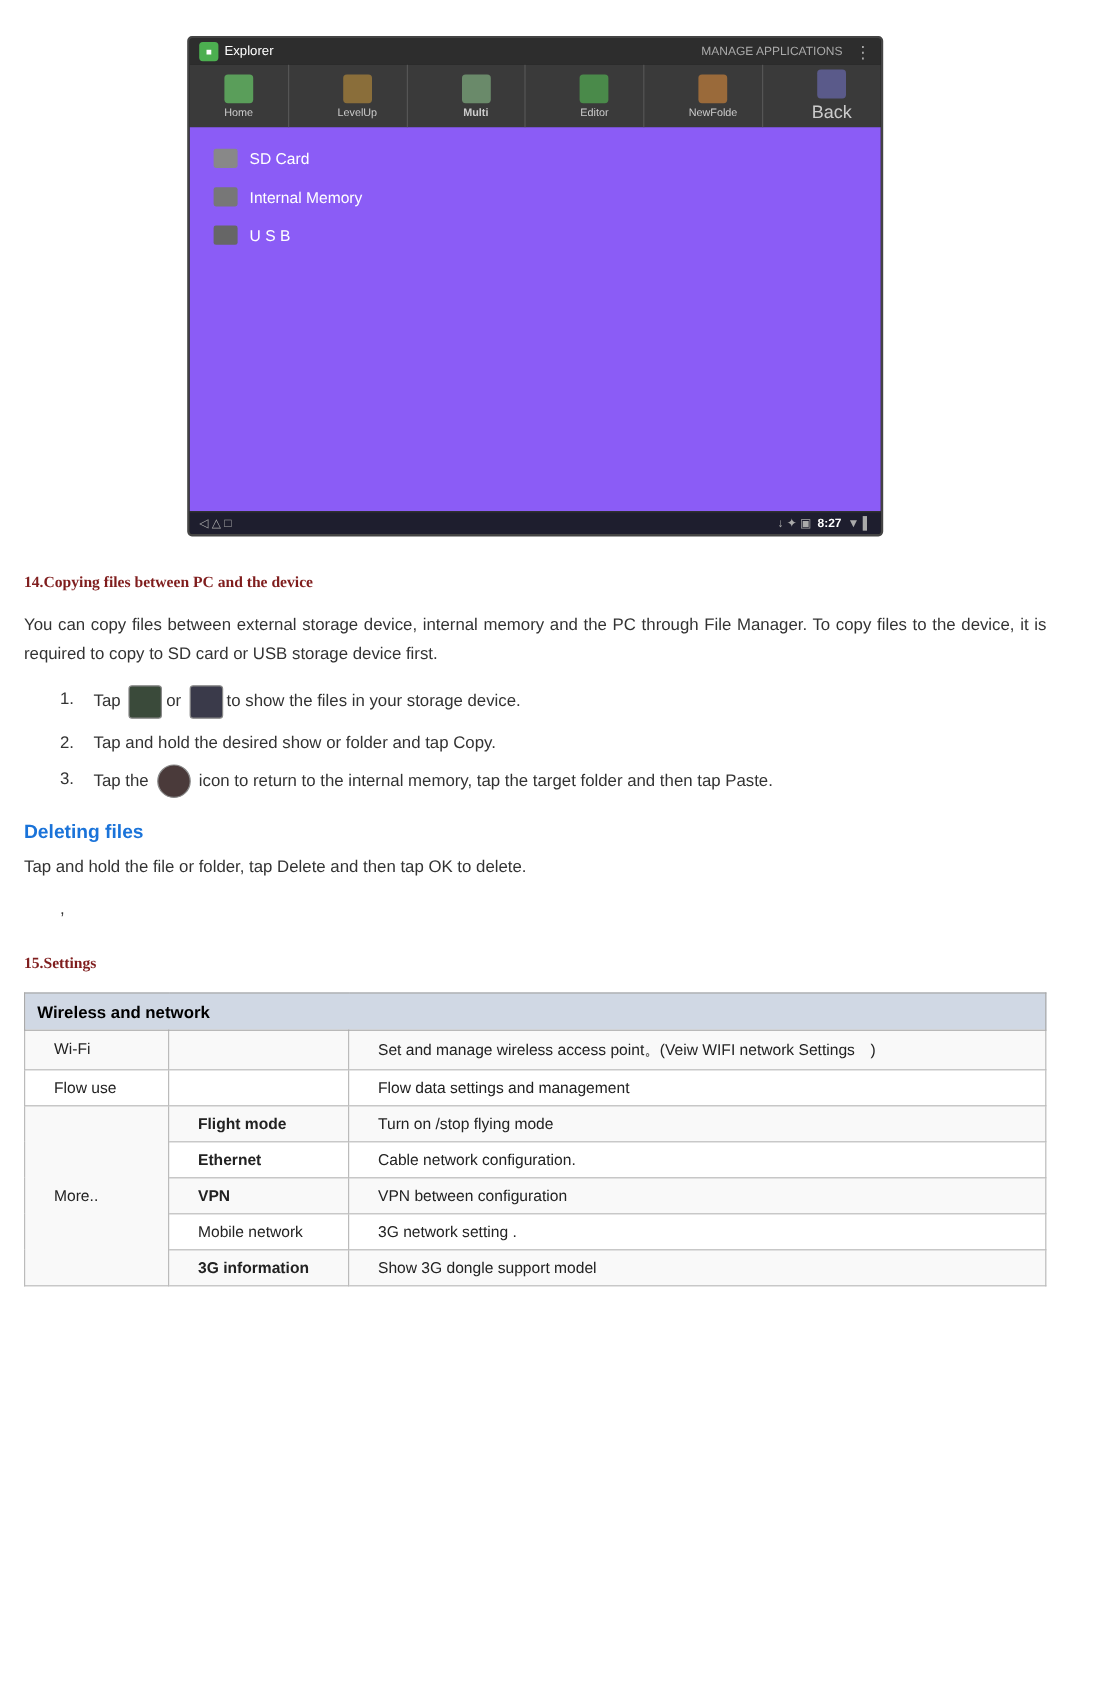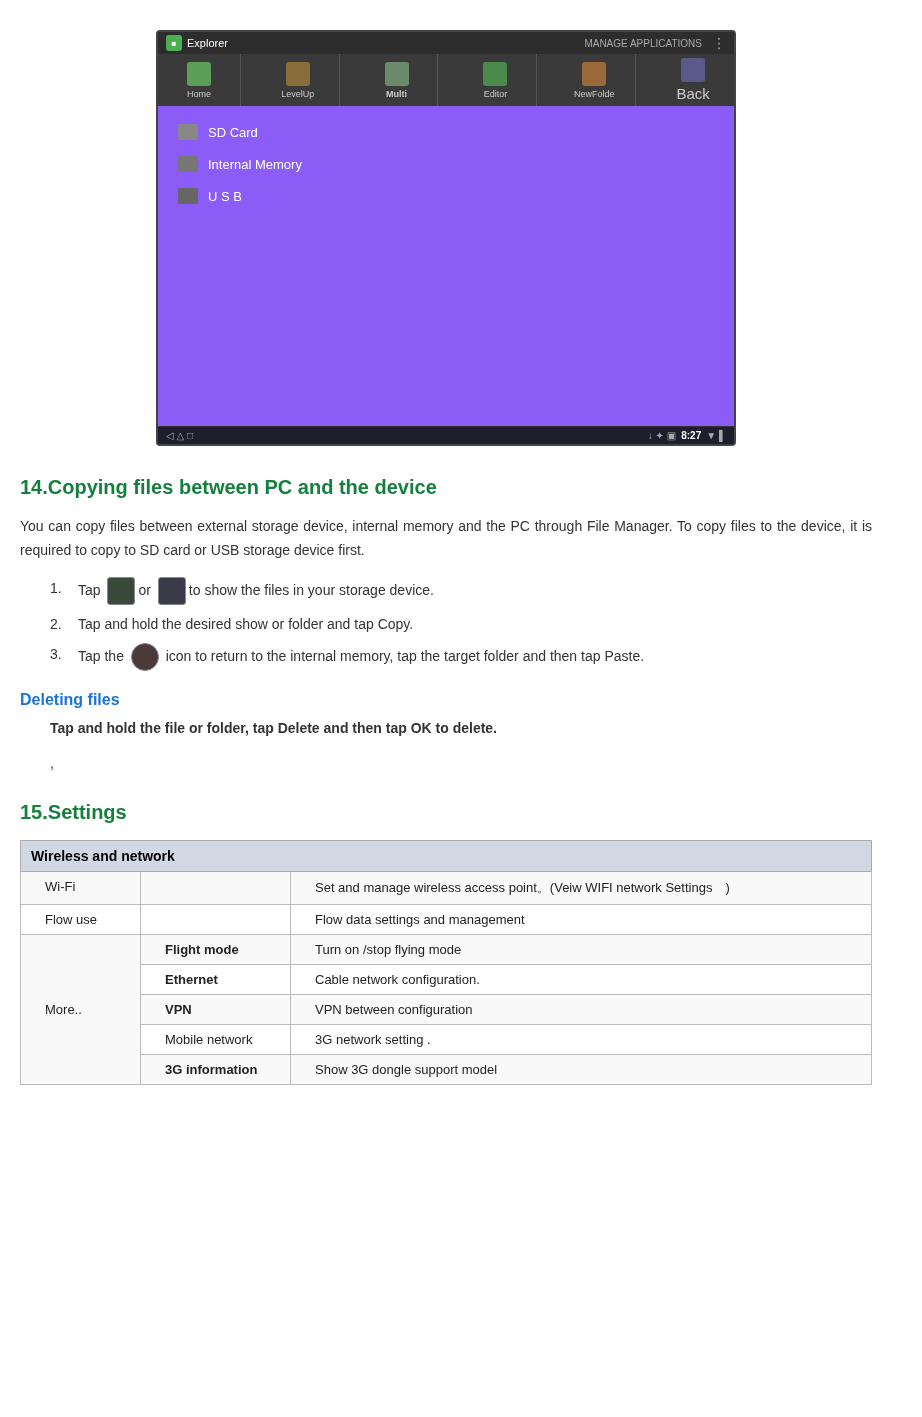--- a/index.html
+++ b/index.html
@@ -110,24 +110,25 @@
       gap: 5px;
       align-items: center;
     }
 
     
     .doc-content {
       padding: 20px 50px 20px 20px;
     }
 
     .section-title {
-      color: #15803d;
-      font-size: 20px;
+      color: #7f1d1d;
+      font-size: 13px;
       font-weight: bold;
       margin: 30px 0 16px 0;
+      font-family: Liberation Serif, serif;
     }
 
     .section-subtitle {
       color: #1a73d9;
       font-size: 16px;
       font-weight: bold;
       margin: 20px 0 8px 0;
     }
 
     .body-text {
@@ -302,21 +303,21 @@
     </div>
 
     <div class="list-item">
       <span class="list-num">3.</span>
       <span class="list-text">
         Tap the <span class="inline-icon internal"></span> icon to return to the internal memory, tap the target folder and then tap Paste.
       </span>
     </div>
 
     <h3 class="section-subtitle">Deleting files</h3>
-    <p class="body-text" style="margin-left:30px;font-weight:bold;">Tap and hold the file or folder, tap Delete and then tap OK to delete.</p>
+    <p class="body-text" style="">Tap and hold the file or folder, tap Delete and then tap OK to delete.</p>
     <p class="comma-note">,</p>
   </div>
 
   <div class="settings-section">
     <h2 class="section-title">15.Settings</h2>
 
     <table class="settings-table">
       <tbody>
           <tr class="header-row">
         <td colspan="3" class="bold-cell">Wireless and network</td>

